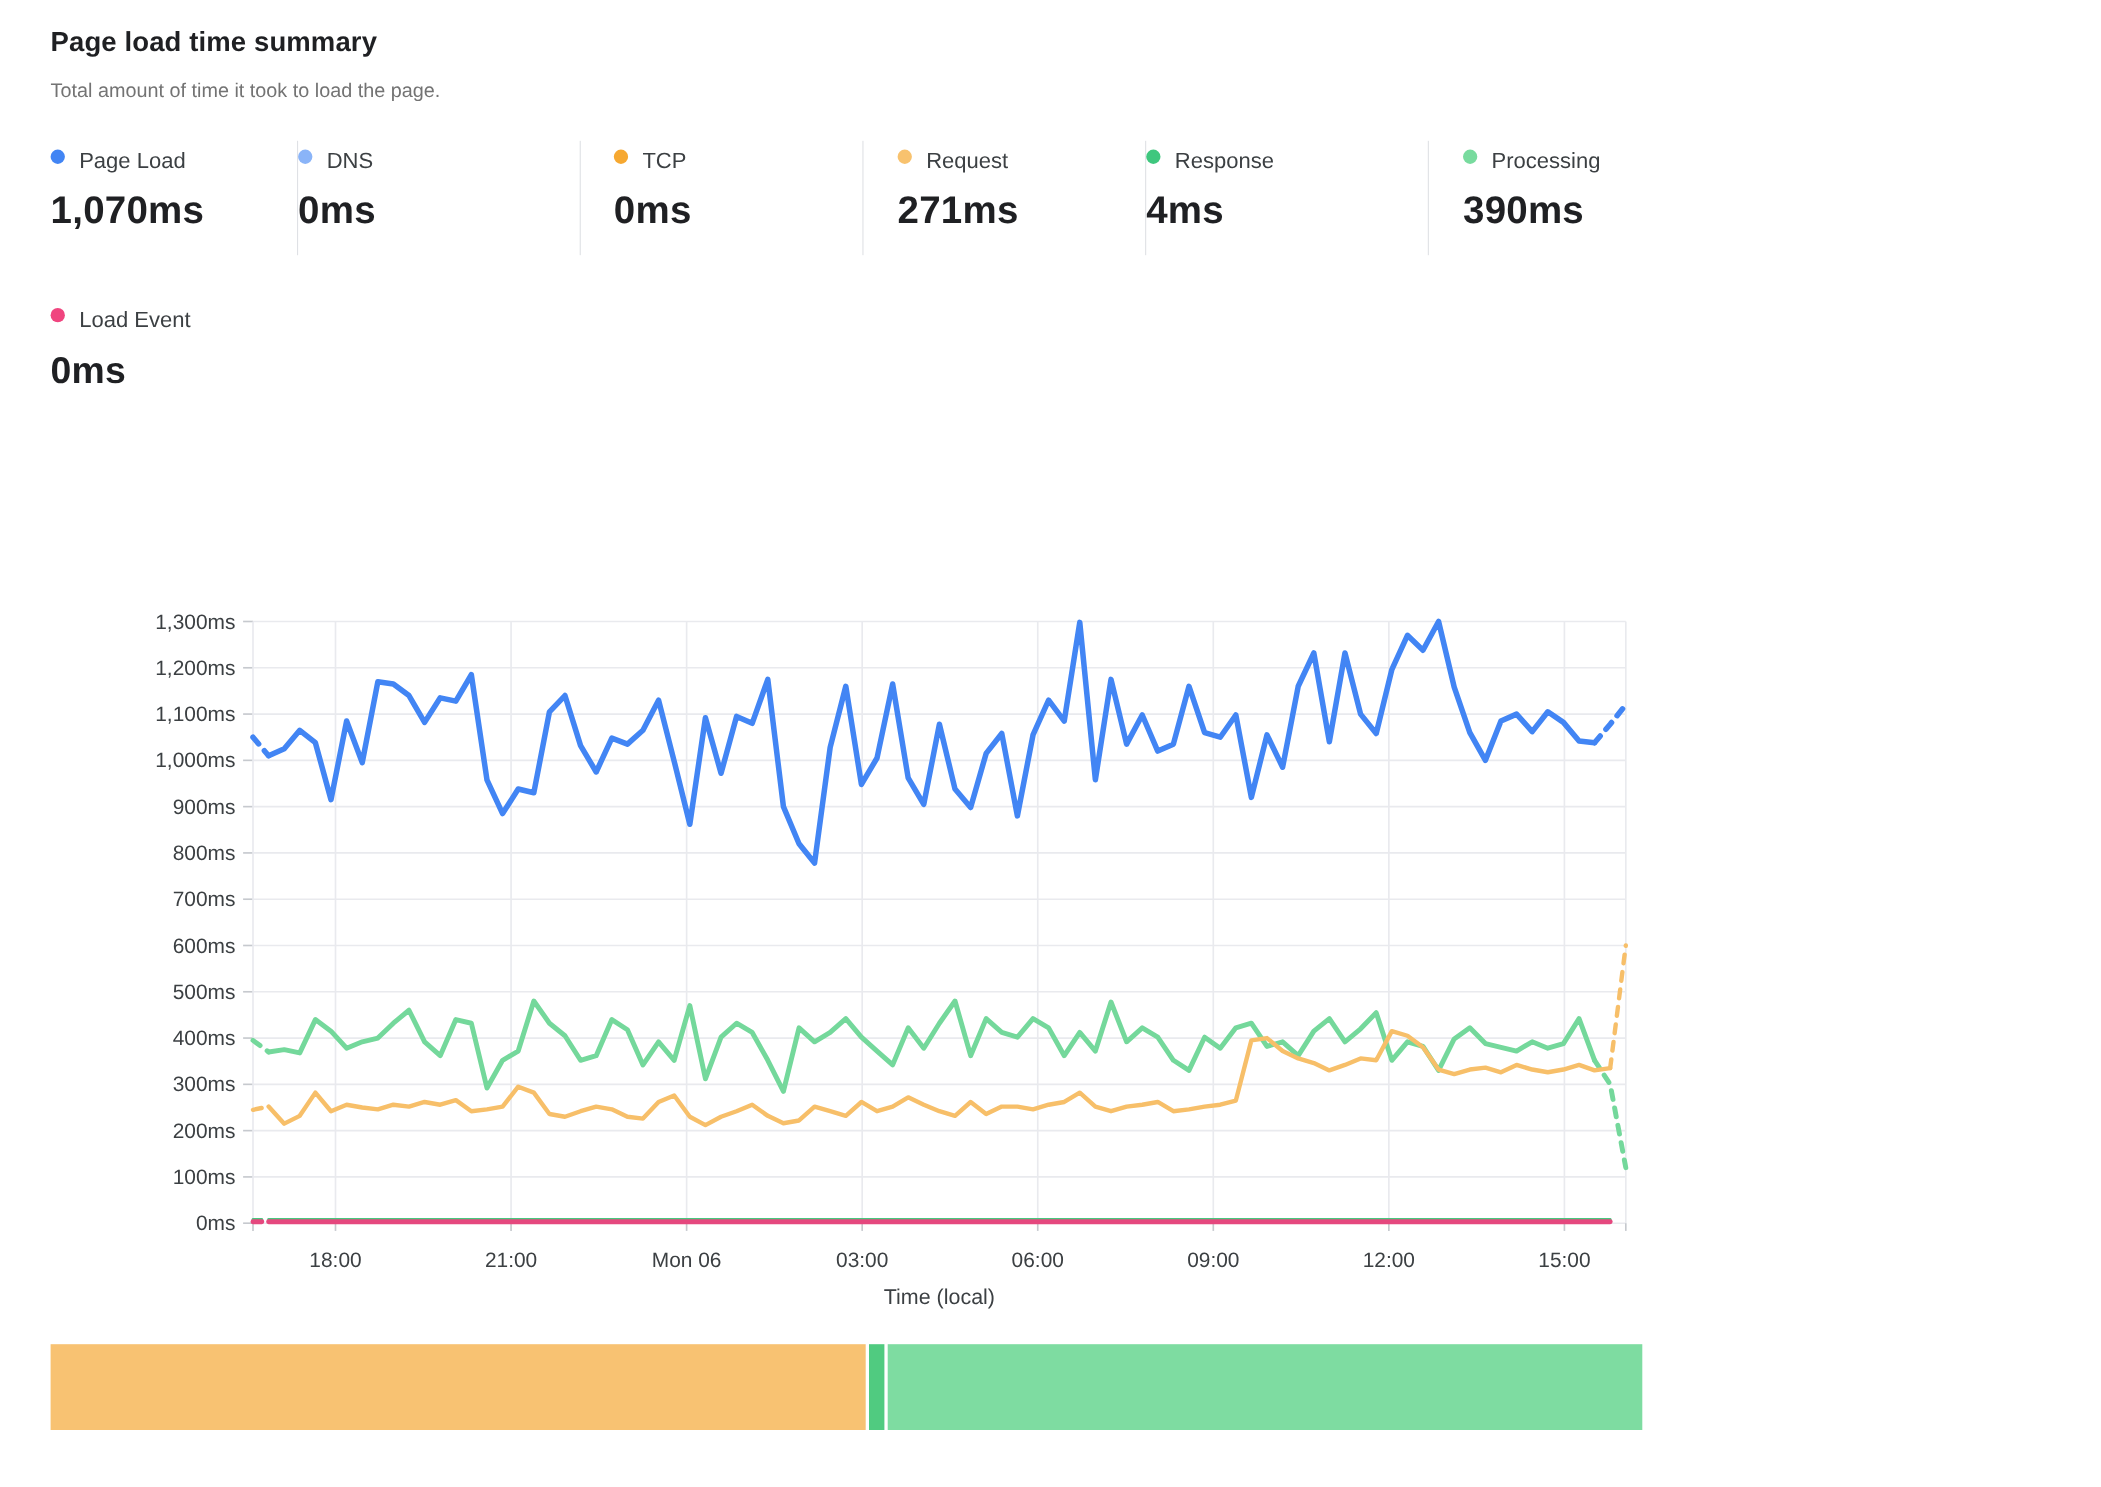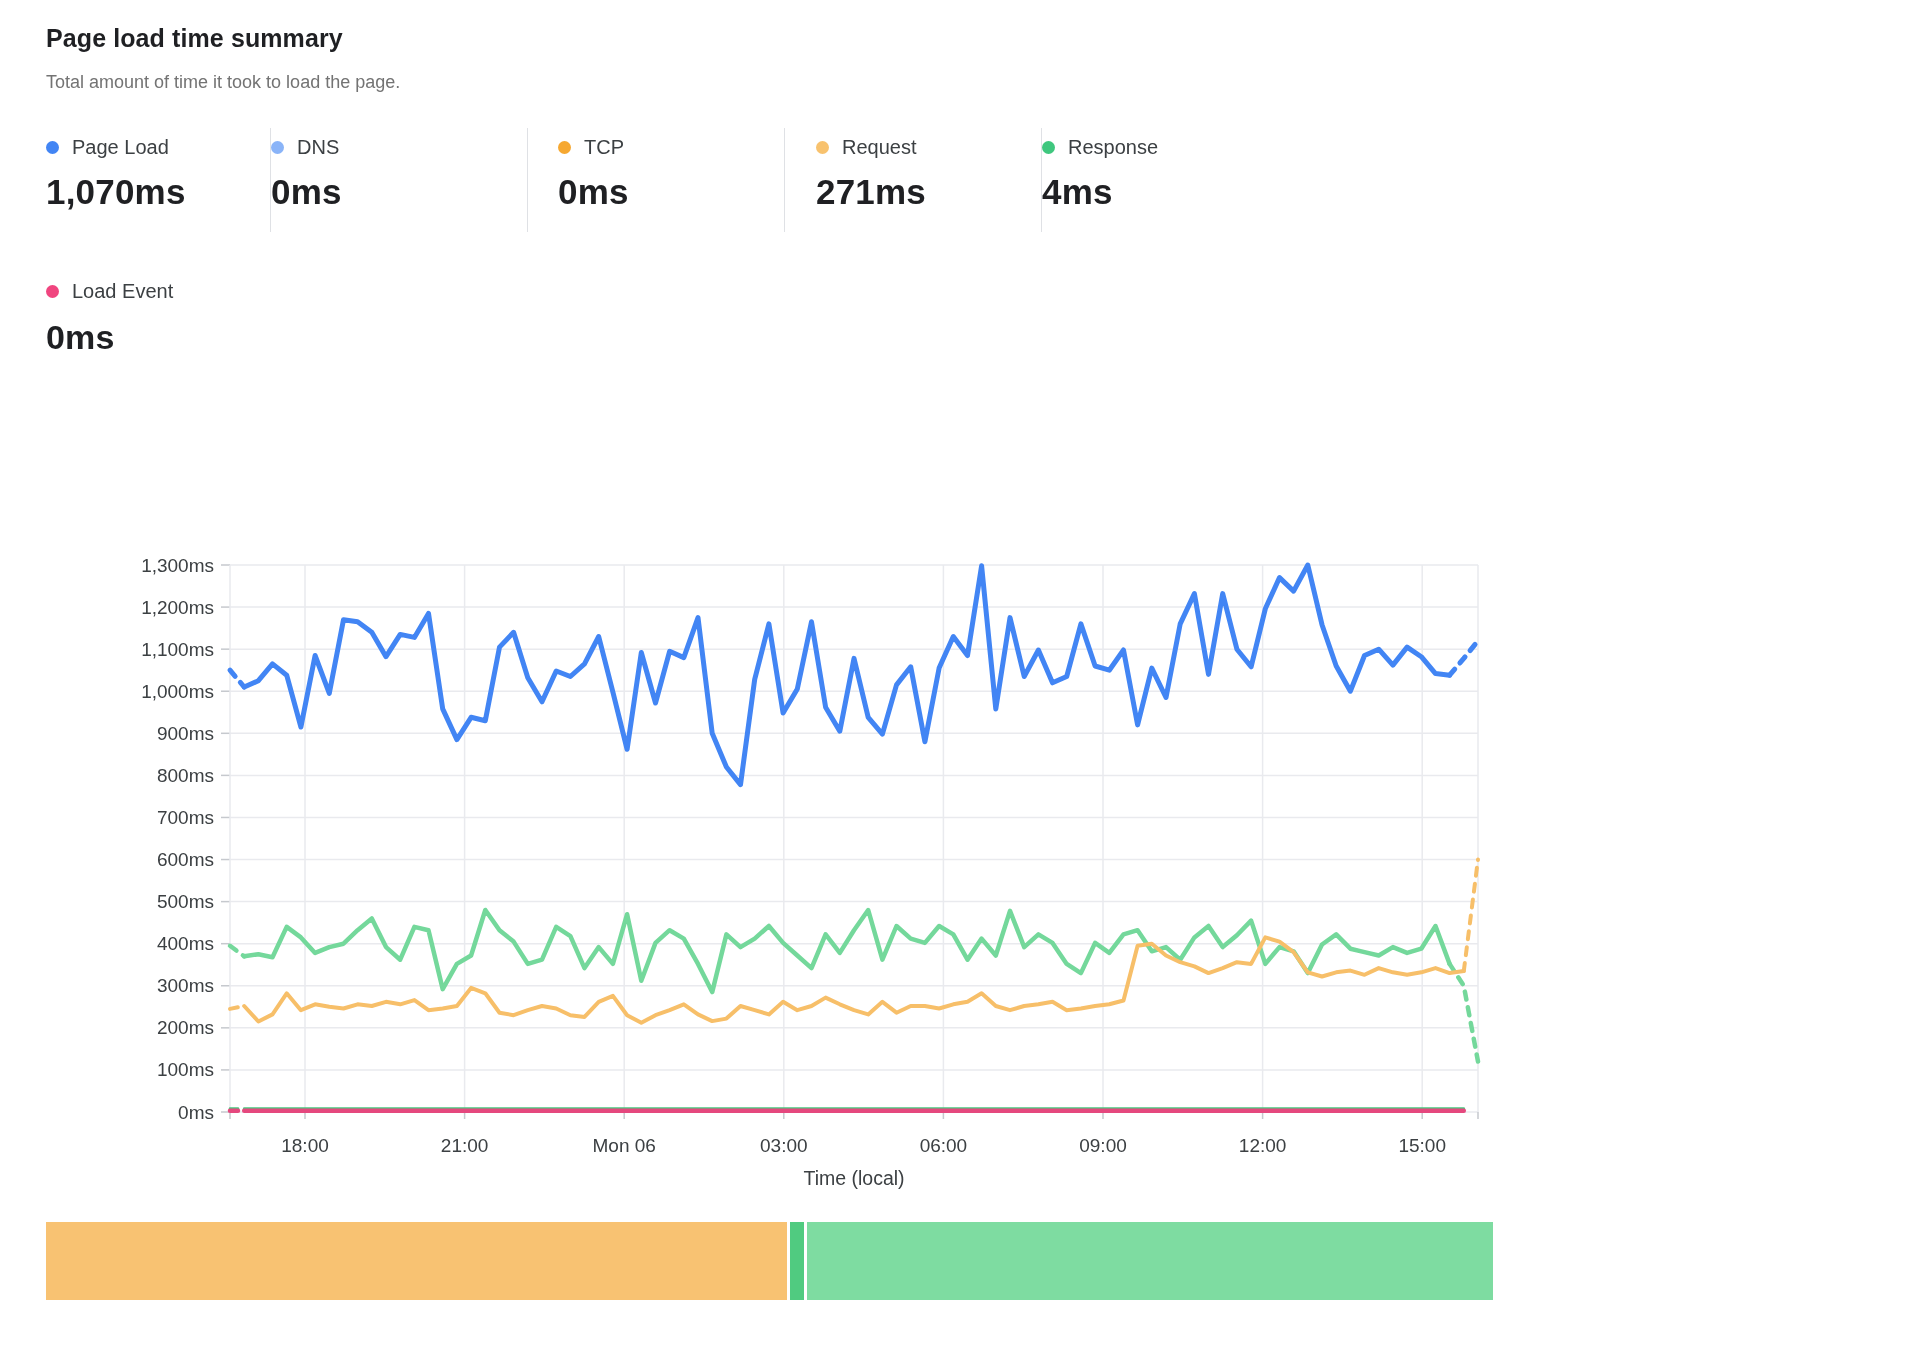--- a/index.html
+++ b/index.html
@@ -12,21 +12,21 @@
     position:absolute;left:46px;top:24px;
     font-size:25px;font-weight:700;color:#1f2023;letter-spacing:.1px;text-align:center;
   }
   .page-subtitle{
     position:absolute;left:46px;top:72px;
     font-size:18px;font-weight:400;color:#737373;
   }
   .metrics-row{position:absolute;left:0;top:128px;width:1910px;height:104px;}
   .metric-card{position:absolute;top:0;height:104px;}
   .metric-card.bordered{border-left:1px solid #dfe1e5;}
-  .metric-head{display:flex;align-items:center;gap:13px;font-size:20px;color:#3c4043;margin-top:8px;}
+  .metric-head{display:flex;align-items:flex-start;gap:13px;font-size:20px;color:#3c4043;margin-top:8px;}
   .dot{width:13px;height:13px;border-radius:50%;flex:0 0 auto;}
   .metric-value{margin-top:13px;font-size:35px;font-weight:700;color:#1f2023;letter-spacing:.2px;}
   .load-event-block{position:absolute;left:46px;top:272px;}
   .load-event-block .metric-value{font-size:34px;margin-top:15px;}
   .chart-wrap{position:absolute;left:0;top:430px;width:1910px;height:790px;}
   svg text{font-family:"Liberation Sans","DejaVu Sans",sans-serif;}
   .timeline-bar{
     position:absolute;left:46px;top:1222px;width:1447px;height:78px;
     display:flex;gap:3px;
   }
@@ -66,20 +66,27 @@
         <span>Request</span>
       </div>
     <div class="metric-value">271ms</div>
   </div>
   <div class="metric-card bordered" style="left:1041px;">
     <div class="metric-head">
         <span class="dot" style="background: rgb(63, 199, 126);"></span>
         <span>Response</span>
       </div>
     <div class="metric-value">4ms</div>
+  </div>
+  <div class="metric-card bordered" style="left:1298px;padding-left:31px;">
+    <div class="metric-head">
+        <span class="dot" style="background: rgb(120, 219, 158);"></span>
+        <span>Processing</span>
+      </div>
+    <div class="metric-value">390ms</div>
   </div>
 </div>
 
 <div class="load-event-block">
   <div class="metric-head">
       <span class="dot" style="background: rgb(240, 69, 127);"></span>
       <span>Load Event</span>
     </div>
   <div class="metric-value">0ms</div>
 </div>

